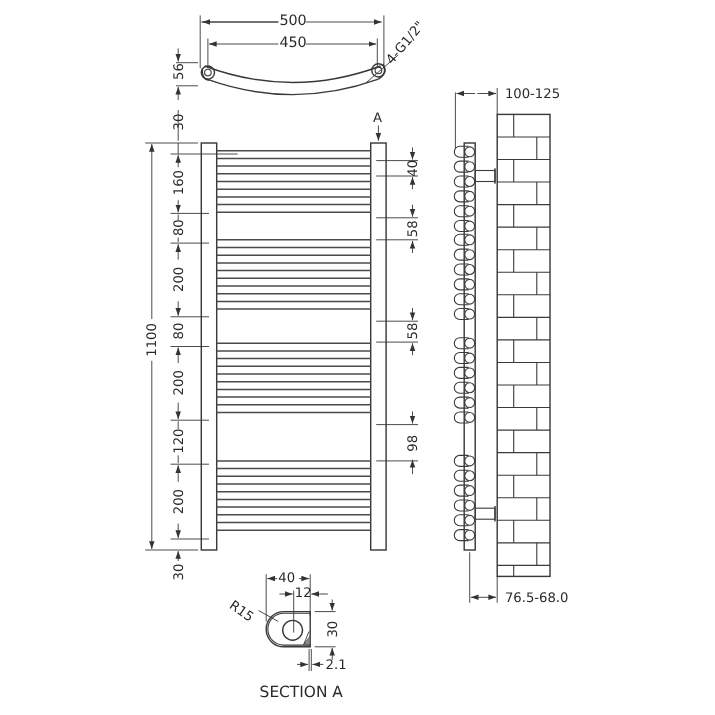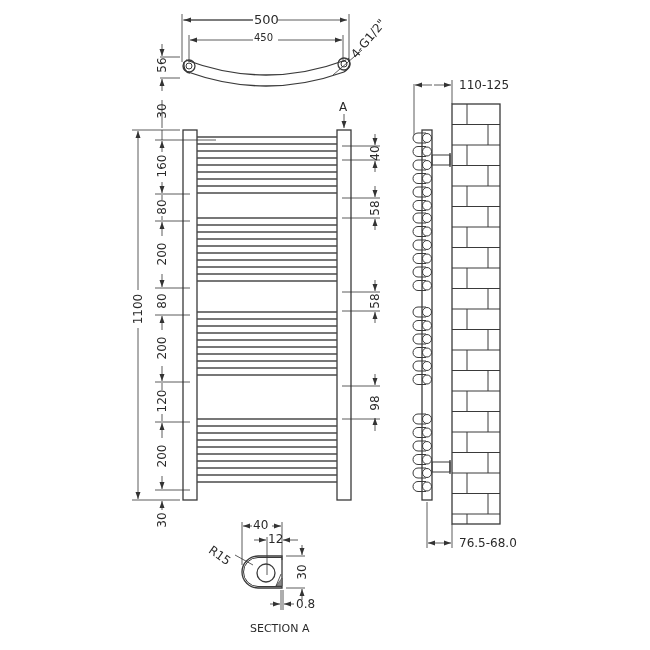--- a/index.html
+++ b/index.html
@@ -296,21 +296,21 @@
     <path class="dim" d="M302,600 L302,589" marker-end="url(#ar)"></path>
 
     <line class="dim" x1="281" y1="590" x2="281" y2="610"></line>
     <line class="dim" x1="283" y1="590" x2="283" y2="610"></line>
     <path class="dim" d="M270,604 L280,604" marker-end="url(#ar)"></path>
     <path class="dim" d="M294,604 L284,604" marker-end="url(#ar)"></path>
   </g>
 </svg>
 
 <span class="lbl" style="left:254px;top:12px;font-size:13px;">500</span>
-<span class="lbl" style="left:254px;top:32px;font-size:10px;">450</span>
+<span class="lbl" style="left:254px;top:32px;font-size:13px;">450</span>
 <span class="lbl" style="left:348px;top:52px;transform:rotate(-50deg);transform-origin:left top;font-size:12px;">4-G1/2"</span>
 <span class="lbl" style="left:150px;top:58px;transform:rotate(-90deg);transform-origin:center;width:24px;text-align:center;">56</span>
 
 <span class="lbl" style="left:339px;top:100px;">A</span>
 
 <span class="lbl" style="left:120px;top:302px;transform:rotate(-90deg);width:36px;text-align:center;">1100</span>
 
 <span class="lbl" style="left:146px;top:104px;transform:rotate(-90deg);width:32px;text-align:center;">30</span>
 <span class="lbl" style="left:146px;top:159px;transform:rotate(-90deg);width:32px;text-align:center;">160</span>
 <span class="lbl" style="left:146px;top:200px;transform:rotate(-90deg);width:32px;text-align:center;">80</span>
@@ -319,22 +319,22 @@
 <span class="lbl" style="left:146px;top:341px;transform:rotate(-90deg);width:32px;text-align:center;">200</span>
 <span class="lbl" style="left:146px;top:394px;transform:rotate(-90deg);width:32px;text-align:center;">120</span>
 <span class="lbl" style="left:146px;top:449px;transform:rotate(-90deg);width:32px;text-align:center;">200</span>
 <span class="lbl" style="left:146px;top:513px;transform:rotate(-90deg);width:32px;text-align:center;">30</span>
 
 <span class="lbl" style="left:359px;top:146px;transform:rotate(-90deg);width:32px;text-align:center;">40</span>
 <span class="lbl" style="left:359px;top:201px;transform:rotate(-90deg);width:32px;text-align:center;">58</span>
 <span class="lbl" style="left:359px;top:294px;transform:rotate(-90deg);width:32px;text-align:center;">58</span>
 <span class="lbl" style="left:359px;top:396px;transform:rotate(-90deg);width:32px;text-align:center;">98</span>
 
-<span class="lbl" style="left:459px;top:78px;">110-125</span>
+<span class="lbl" style="left:459px;top:78px;">100-125</span>
 <span class="lbl" style="left:459px;top:536px;">76.5-68.0</span>
 
 <span class="lbl" style="left:253px;top:518px;">40</span>
 <span class="lbl" style="left:268px;top:532px;">12</span>
 <span class="lbl" style="left:214px;top:543px;transform:rotate(35deg);transform-origin:left top;">R15</span>
 <span class="lbl" style="left:290px;top:565px;transform:rotate(-90deg);width:24px;text-align:center;">30</span>
-<span class="lbl" style="left:296px;top:597px;">0.8</span>
-<span class="lbl" style="left:250px;top:622px;font-size:11px;">SECTION A</span>
+<span class="lbl" style="left:296px;top:597px;">2.1</span>
+<span class="lbl" style="left:236px;top:622px;font-size:14px;">SECTION A</span>
 </div>
 
 </body></html>

